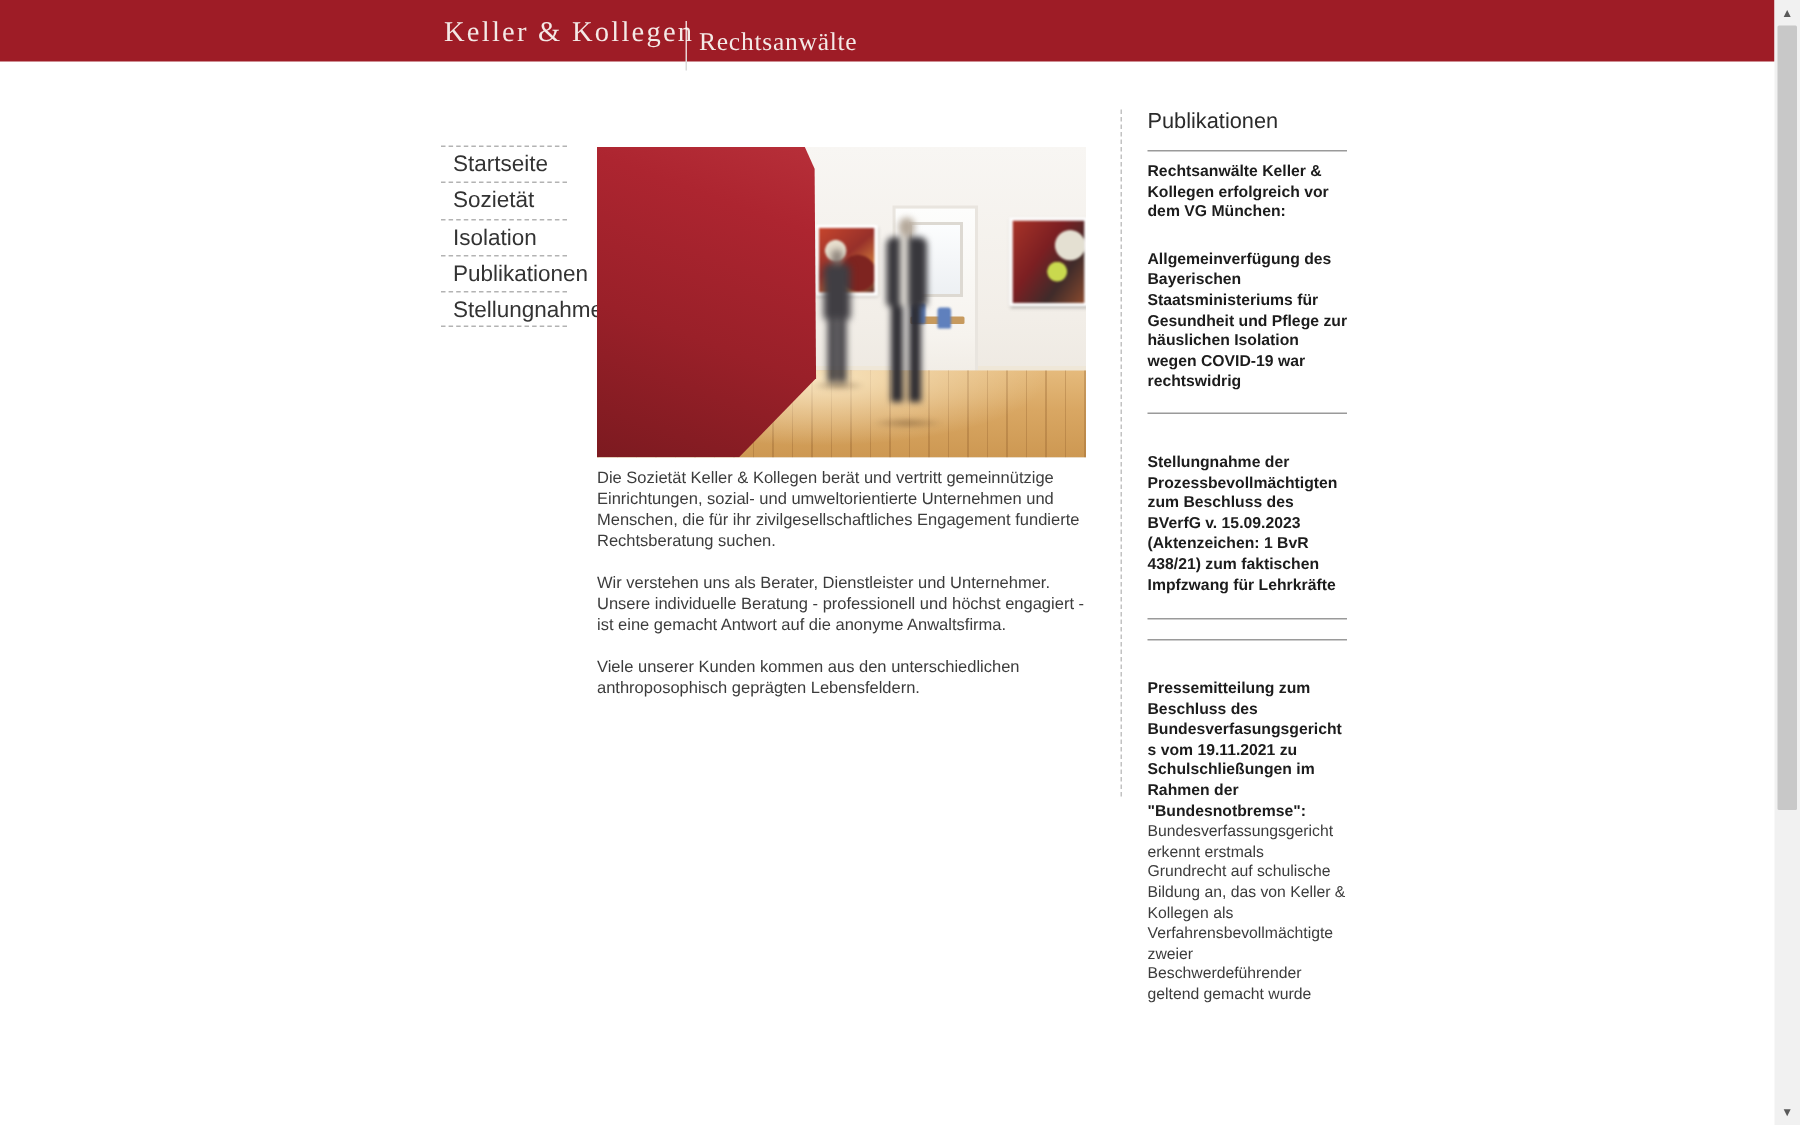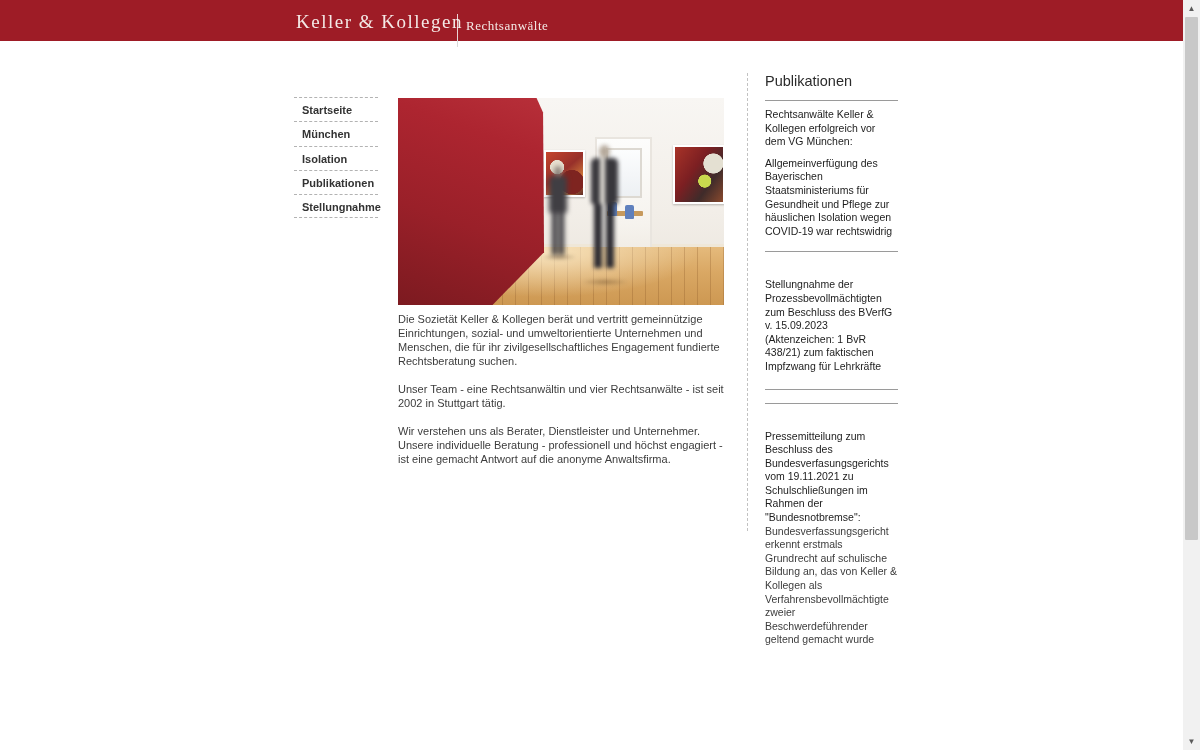--- a/index.html
+++ b/index.html
@@ -6,25 +6,25 @@
   html,body { width:1200px; height:750px; background:#ffffff; font-family:"Liberation Sans", sans-serif; }
   #viewport { position:relative; width:1200px; height:750px; overflow:hidden; background:#ffffff; }
 
   
   #topbar { position:absolute; left:0; top:0; width:1183px; height:41px; background:#9e1c26; }
   #brand { position:absolute; left:296px; top:11px; font-family:"Liberation Serif", serif;
            font-size:19px; letter-spacing:1.5px; color:#f4e9e6; white-space:nowrap; }
   #brand-divider { position:absolute; left:457px; top:14px; width:1px; height:33px;
            background:linear-gradient(180deg, rgba(255,255,255,.8) 0 72%, #d9d9d9 72% 100%); }
   #tagline { position:absolute; left:466px; top:18px; font-family:"Liberation Serif", serif;
-           font-size:13px; letter-spacing:.5px; color:#f4e9e6; white-space:nowrap; }
+           font-size:17px; letter-spacing:.5px; color:#f4e9e6; white-space:nowrap; }
 
   
   #nav { position:absolute; left:294px; top:97px; width:84px; }
-  .nav-item { height:24.3px; line-height:24.3px; padding-left:8px; font-size:11px; font-weight:bold;
+  .nav-item { height:24.3px; line-height:24.3px; padding-left:8px; font-size:15px; font-weight:normal;
               color:#333; border-top:1px dashed #b3b3b3; cursor:pointer; white-space:nowrap; }
   .nav-item:last-child { border-bottom:1px dashed #b3b3b3; }
 
   
   #main { position:absolute; left:398px; top:98px; width:330px; }
   #main p { font-size:11px; line-height:14px; color:#3c3c3c; margin:0 0 14px 0; width:330px; }
   #main p:first-of-type { margin-top:7px; }
 
   
   #photo { position:relative; width:326px; height:207px; overflow:hidden; background:linear-gradient(180deg,#f8f6f3 0%,#f2eee8 55%,#e9e3da 100%); }
@@ -75,22 +75,22 @@
 
   
   #pub-divider-v { position:absolute; left:747px; top:73px; height:458px; border-left:1px dashed #c2c2c2; }
   #pubcol { position:absolute; left:765px; top:72px; width:133px; }
   #pubcol h2 { font-size:14.5px; font-weight:normal; color:#2b2b2b; line-height:18px; }
   .pub-sep { border:none; border-top:1px solid #9a9a9a; margin:13px 0 0 0; width:133px; }
   .pub-sep.after-h { margin-top:10px; }
   .pub-entry { margin-top:26px; font-size:10.5px; line-height:13.6px; color:#1c1c1c; overflow-wrap:break-word; }
   .pub-entry.first { margin-top:7px; }
   .pub-entry p { margin:0; }
-  .pub-entry p + p { margin-top:8px; }
-  .pub-title { font-weight:normal; cursor:pointer; }
+  .pub-entry p + p { margin-top:18px; }
+  .pub-title { font-weight:bold; cursor:pointer; }
   .pub-body { font-weight:normal; color:#3c3c3c; }
 
   
   #scrollbar { position:absolute; right:0; top:0; width:17px; height:750px; background:#f1f1f1; z-index:50; }
   .sb-arrow { position:absolute; left:0; width:17px; height:15px; color:#5a5a5a; font-size:8px;
               text-align:center; line-height:15px; cursor:pointer; }
   .sb-up { top:1px; } .sb-down { bottom:1px; }
   #sb-thumb { position:absolute; left:2px; top:17px; width:13px; height:523px; background:#c8c8c8; border-radius:1px; cursor:pointer; }
 </style>
 </head>
@@ -99,21 +99,21 @@
 <div id="viewport">
 
   <div id="topbar">
     <div id="brand">Keller &amp; Kollegen</div>
     <div id="brand-divider"></div>
     <div id="tagline">Rechtsanwälte</div>
   </div>
 
   <div id="nav">
     <div class="nav-item">Startseite</div>
-    <div class="nav-item">München</div>
+    <div class="nav-item">Sozietät</div>
     <div class="nav-item">Isolation</div>
     <div class="nav-item">Publikationen</div>
     <div class="nav-item">Stellungnahme</div>
   </div>
 
   <div id="main">
     <div id="photo">
       <div class="ph-baseboard"></div>
       <div class="ph-door">
         <div class="ph-window"></div>
@@ -132,22 +132,22 @@
         <div class="legs"></div>
       </div>
       <div class="ph-fig ph-fig2">
         <div class="head"></div>
         <div class="torso"></div>
         <div class="legs"></div>
       </div>
       <div class="ph-wall"></div>
     </div>
     <p>Die Sozietät Keller &amp; Kollegen berät und vertritt gemeinnützige Einrichtungen, sozial- und umweltorientierte Unternehmen und Menschen, die für ihr zivilgesellschaftliches Engagement fundierte Rechtsberatung suchen.</p>
-    <p>Unser Team - eine Rechtsanwältin und vier Rechtsanwälte - ist seit 2002 in Stuttgart tätig.</p>
     <p>Wir verstehen uns als Berater, Dienstleister und Unternehmer. Unsere individuelle Beratung - professionell und höchst engagiert - ist eine gemacht Antwort auf die anonyme Anwaltsfirma.</p>
+    <p>Viele unserer Kunden kommen aus den unterschiedlichen anthroposophisch geprägten Lebensfeldern.</p>
   </div>
 
   <div id="pub-divider-v"></div>
   <div id="pubcol">
     <h2>Publikationen</h2>
     <hr class="pub-sep after-h">
 
     <div class="pub-entry first">
       <p class="pub-title">Rechtsanwälte Keller &amp; Kollegen erfolgreich vor dem VG München:</p>
       <p class="pub-title">Allgemeinverfügung des Bayerischen Staatsministeriums für Gesundheit und Pflege zur häuslichen Isolation wegen COVID-19 war rechtswidrig</p>

